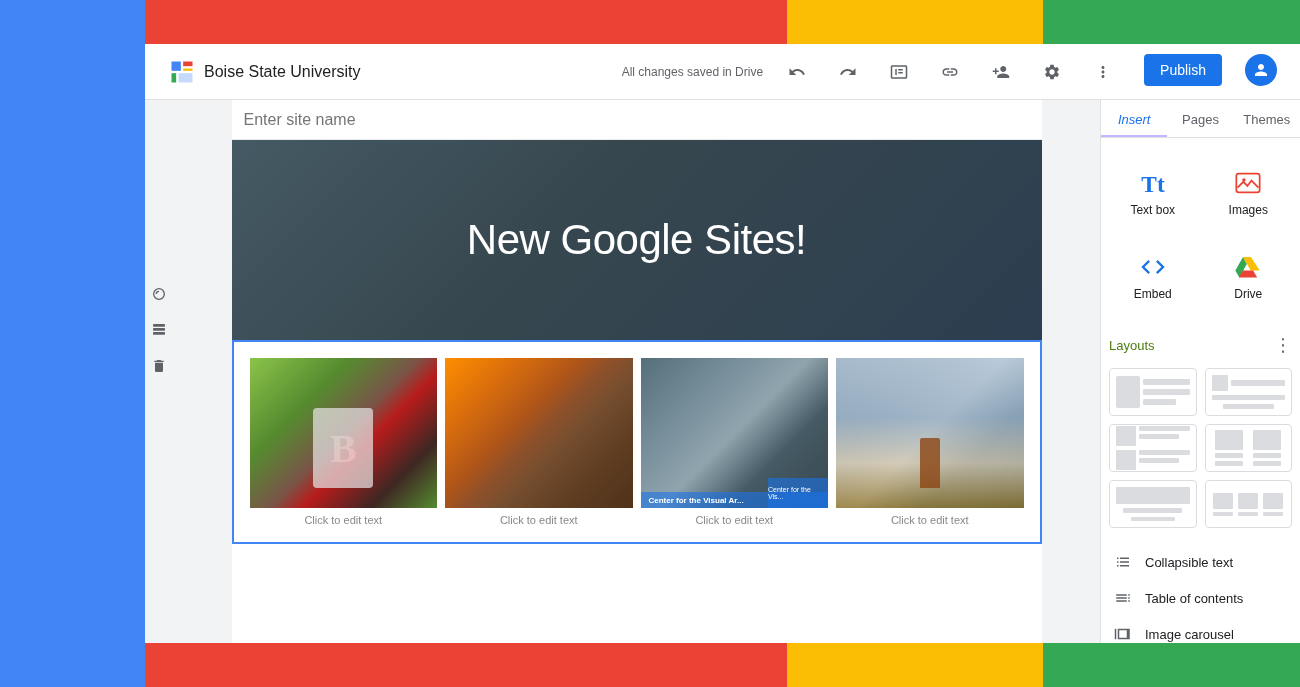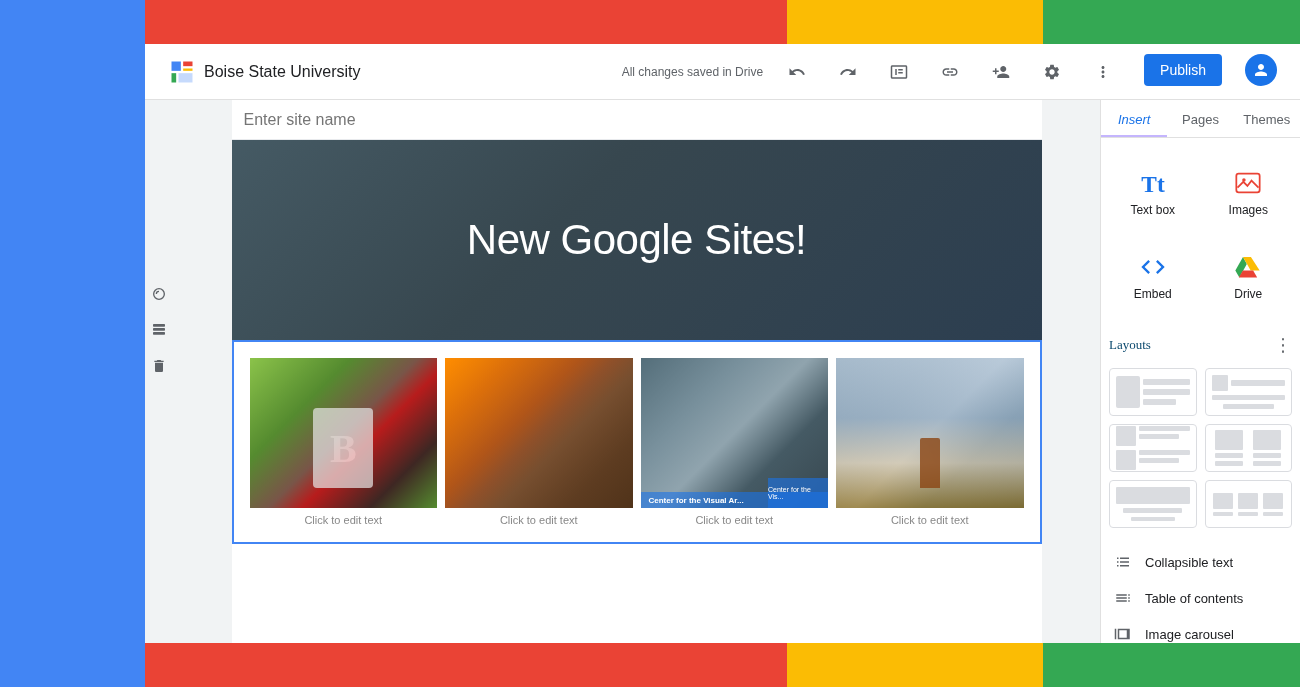--- a/index.html
+++ b/index.html
@@ -249,23 +249,22 @@
 
     .section-header {
       display: flex;
       align-items: center;
       justify-content: space-between;
       margin-bottom: 12px;
       margin-top: 4px;
     }
     .section-title {
       font-size: 13px;
-      color: #0c4a6e;
+      color: #4d7c0f;
       font-weight: 500;
-      font-family: Liberation Serif, serif;
     }
     .section-more {
       font-size: 18px;
       color: #5f6368;
       cursor: pointer;
     }
 
     
     .layouts-grid {
       display: grid;

